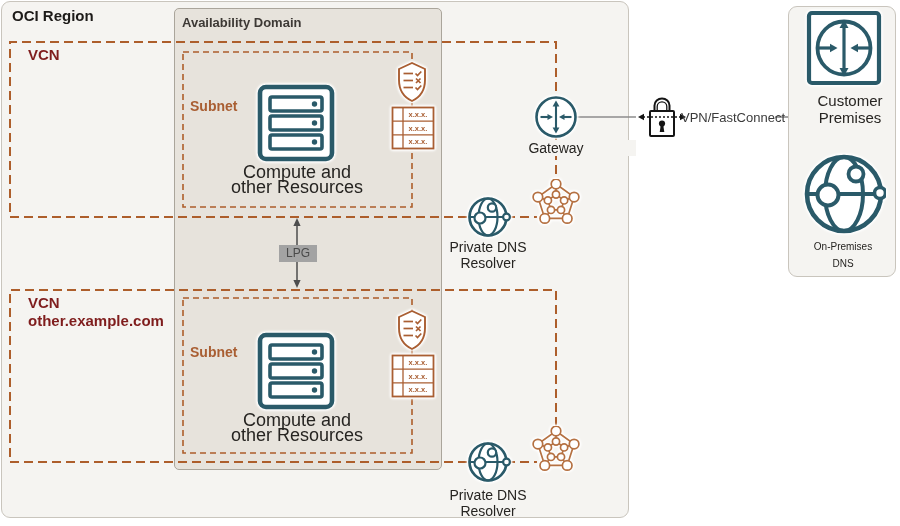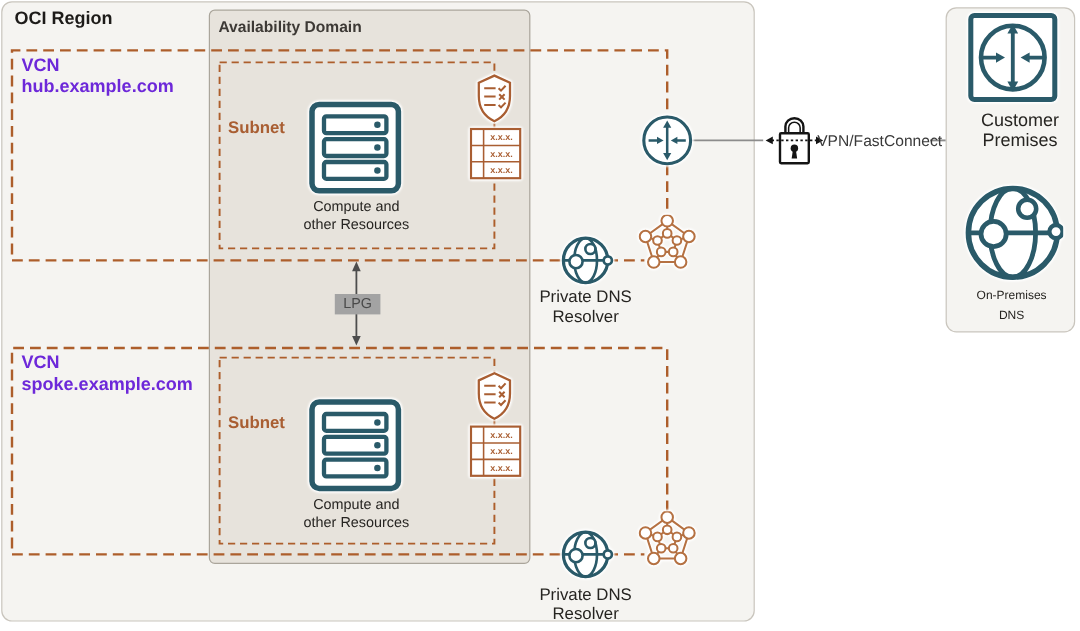--- a/index.html
+++ b/index.html
@@ -18,28 +18,28 @@
     left:788px;top:6px;width:108px;height:271px;
     background:#F5F4F1;border:1px solid #C9C5BD;border-radius:9px;
   }
   .ad-box{
     left:174px;top:8px;width:268px;height:462px;
     background:#E7E3DC;border:1px solid #AAA59B;border-radius:5px;
   }
   .lbl{position:absolute;white-space:nowrap;}
   .region-title{left:12px;top:7px;font-size:15px;font-weight:700;color:#1D1B19;}
   .ad-title{left:182px;top:15px;font-size:13px;font-weight:700;color:#3D3935;}
-  .vcn-lbl{font-size:15px;font-weight:700;color:#6d28d9;line-height:18px;}
+  .vcn-lbl{font-size:15px;font-weight:700;color:#7f1d1d;line-height:18px;margin-left:10px;}
   .vcn-hub-lbl{left:18px;top:46px;}
   .vcn-spoke-lbl{left:18px;top:294px;}
   .subnet-lbl{font-size:14px;font-weight:700;color:#A95E32;margin-top:43px;}
   .subnet-hub-lbl{left:190px;top:55px;}
   .subnet-spoke-lbl{left:190px;top:301px;}
   .center-lbl{text-align:center;}
-  .compute-lbl{left:197px;width:200px;font-size:12px;line-height:15px;color:#262421;}
+  .compute-lbl{left:197px;width:200px;font-size:18px;line-height:15px;color:#262421;}
   .compute-hub-lbl{top:165px;}
   .compute-spoke-lbl{top:413px;}
   .drg-lbl{left:476px;top:140px;width:160px;font-size:14px;line-height:16px;color:#262421;background:#F5F4F1;}
   .dns-lbl{left:408px;width:160px;font-size:14px;line-height:16px;color:#262421;}
   .dns-hub-lbl{top:239px;}
   .dns-spoke-lbl{top:487px;}
   .lpg-lbl{left:279px;top:245px;width:38px;height:17px;font-size:12px;color:#4A4A4A;background:#a3a3a3;text-align:center;line-height:17px;}
   .vpn-lbl{left:681px;top:110px;font-size:13px;color:#3A3A3A;}
   .cp-lbl{left:790px;width:120px;top:92px;font-size:15px;line-height:17px;color:#262421;}
   .onprem-lbl{left:788px;width:110px;top:238px;font-size:10px;line-height:17px;color:#262421;}
@@ -264,40 +264,40 @@
     <circle cx="26" cy="43" r="10.5" fill="#ffffff" stroke="#2A5A69" stroke-width="4"></circle>
     <circle cx="54" cy="22" r="7.5" fill="#ffffff" stroke="#2A5A69" stroke-width="3.8"></circle>
     <circle cx="78" cy="41" r="5.5" fill="#ffffff" stroke="#2A5A69" stroke-width="3.6"></circle>
   </svg>
 
   <div class="lbl region-title">OCI Region</div>
   <div class="lbl ad-title">Availability Domain</div>
 
   <div class="lbl vcn-lbl vcn-hub-lbl">
     <div>VCN</div>
-    <div>hub.example.com</div>
   </div>
   <div class="lbl vcn-lbl vcn-spoke-lbl">
     <div>VCN</div>
-    <div>spoke.example.com</div>
+    <div>other.example.com</div>
   </div>
 
   <div class="lbl subnet-lbl subnet-hub-lbl">Subnet</div>
   <div class="lbl subnet-lbl subnet-spoke-lbl">Subnet</div>
 
   <div class="lbl center-lbl compute-lbl compute-hub-lbl">
     <div>Compute and</div>
     <div>other Resources</div>
   </div>
   <div class="lbl center-lbl compute-lbl compute-spoke-lbl">
     <div>Compute and</div>
     <div>other Resources</div>
   </div>
 
   <div class="lbl center-lbl drg-lbl">
+    <div>Gateway</div>
   </div>
 
   <div class="lbl center-lbl dns-lbl dns-hub-lbl">
     <div>Private DNS</div>
     <div>Resolver</div>
   </div>
   <div class="lbl center-lbl dns-lbl dns-spoke-lbl">
     <div>Private DNS</div>
     <div>Resolver</div>
   </div>

